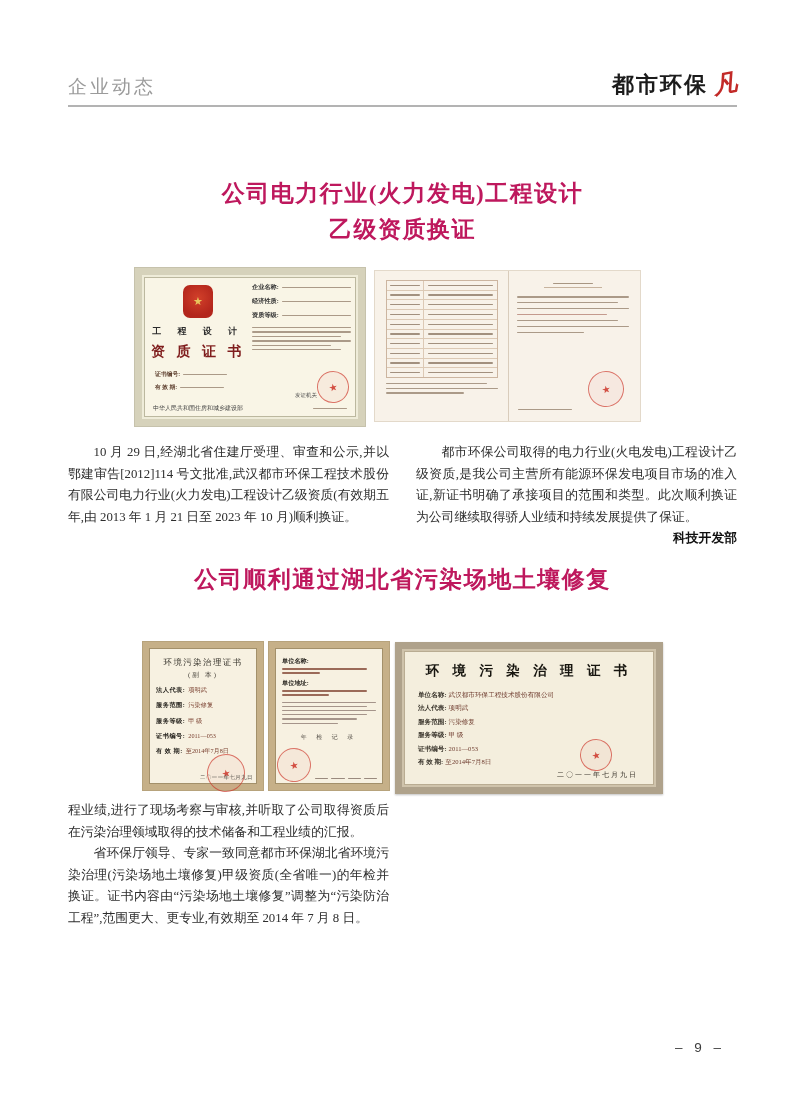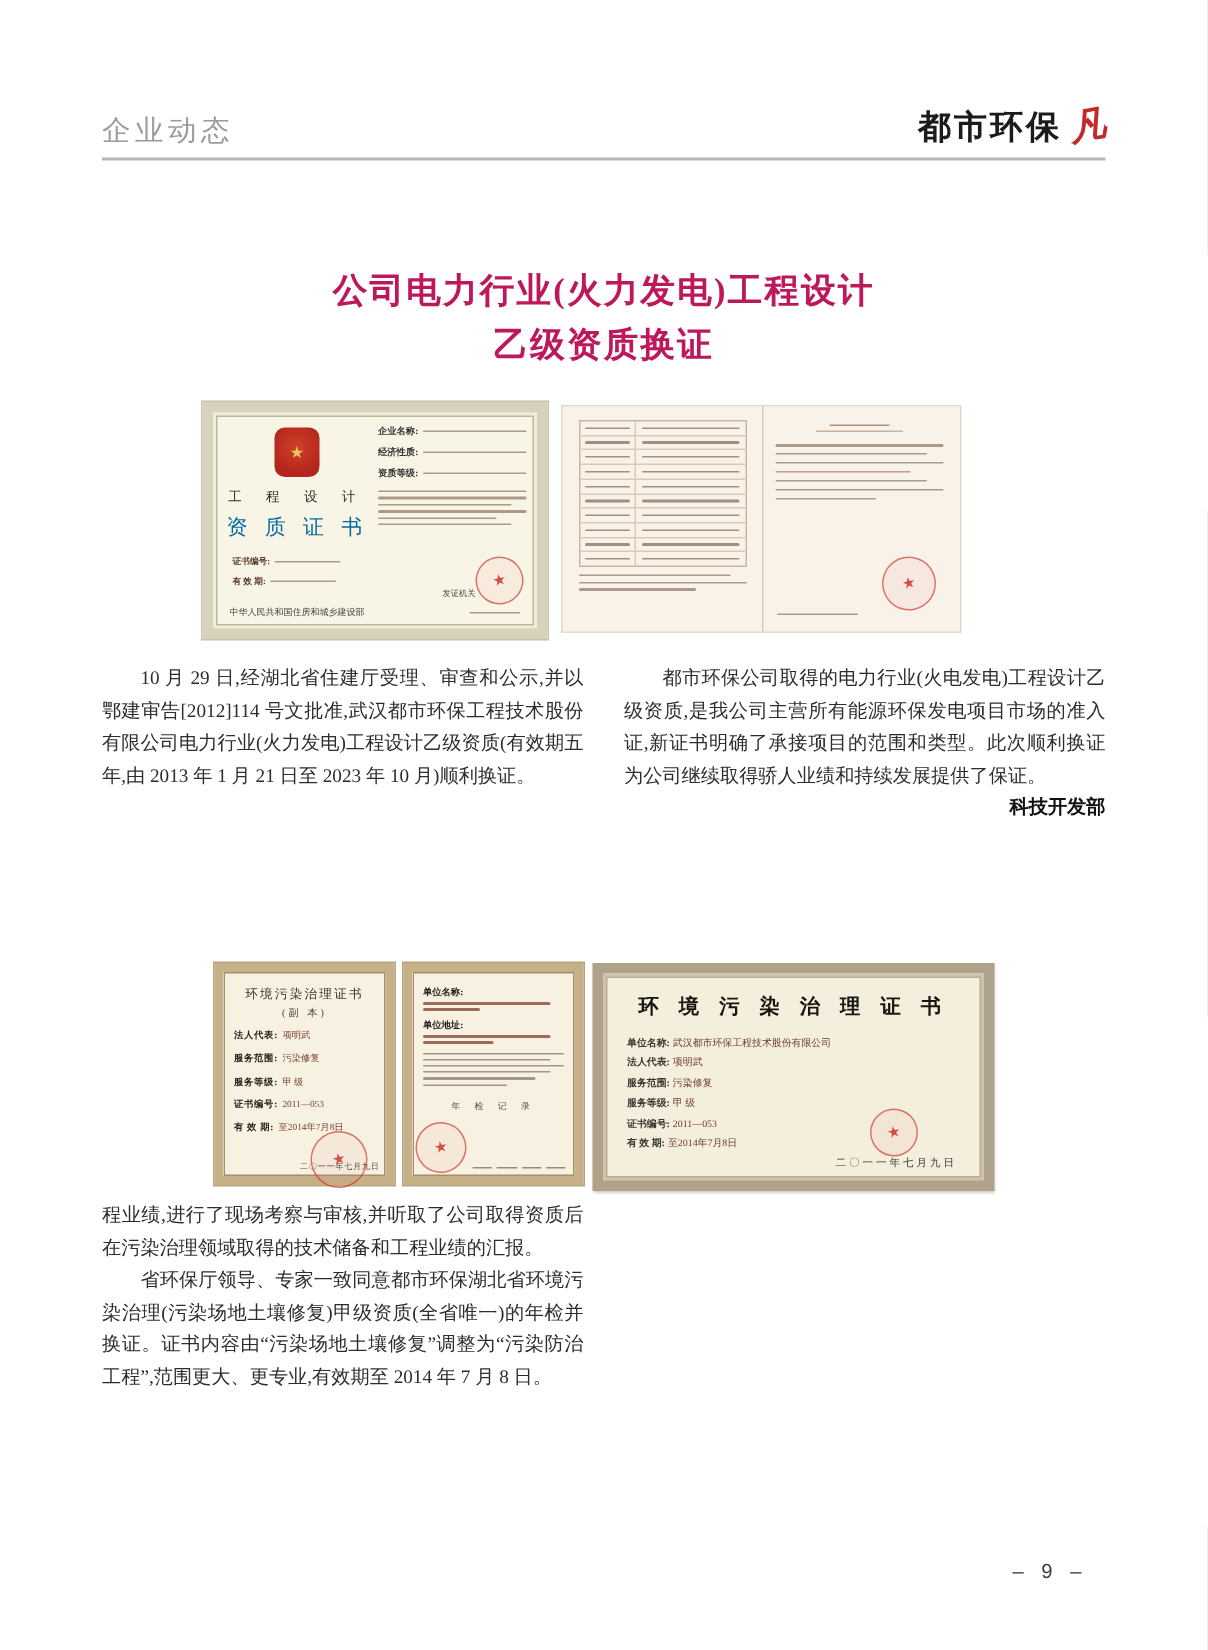--- a/index.html
+++ b/index.html
@@ -51,22 +51,22 @@
   .seal span{font-size:10px;}
 
   
   .cert-design{width:230px;height:158px;background:#f9f5e6;box-sizing:border-box;position:relative;
         border:7px solid #d6d2bb;box-shadow:inset 0 0 0 2px #efecd9, inset 0 0 0 3px #bcb89f, 0 0 0 1px #c6c2ac;
         display:flex;padding:8px 7px 6px 9px;}
   .cd-left{width:47%;position:relative;text-align:center;}
   .emblem{width:30px;height:33px;background:radial-gradient(circle at 50% 40%, #d2402a 0%, #b3261c 70%);
         border-radius:7px;margin:2px auto 7px;display:flex;align-items:center;justify-content:center;
         color:#e9c55c;font-size:11px;}
-  .cd-title1{font-size:9px;font-weight:400;letter-spacing:7px;color:#2b2b2b;white-space:nowrap;}
-  .cd-title2{font-size:14px;font-weight:400;letter-spacing:4px;color:#0369a1;margin-top:5px;white-space:nowrap;}
+  .cd-title1{font-size:9px;font-weight:700;letter-spacing:7px;color:#2b2b2b;white-space:nowrap;}
+  .cd-title2{font-size:14px;font-weight:700;letter-spacing:4px;color:#7f1d1d;margin-top:5px;white-space:nowrap;}
   .cd-meta{margin-top:9px;text-align:left;padding-left:4px;}
   .cd-meta-row{display:flex;align-items:center;gap:3px;font-size:5.8px;font-weight:700;color:#5a3b2a;margin-bottom:4px;}
   .cd-meta-row .sq{margin:0;flex:0 0 44px;}
   .cd-issuer{position:absolute;bottom:0;left:0;right:0;font-size:6px;color:#3e3e3e;white-space:nowrap;}
   .cd-right{width:53%;position:relative;padding-left:7px;text-align:left;}
   .cd-field{display:flex;align-items:center;gap:3px;font-size:6.2px;font-weight:700;color:#333;margin-bottom:5px;}
   .cd-field .sq{margin:0;flex:1;}
   .cd-para{margin-top:7px;}
   .cd-org{position:absolute;right:34px;bottom:14px;font-size:5.5px;color:#444;}
   .cd-date{position:absolute;right:4px;bottom:4px;display:flex;gap:2px;align-items:center;}
@@ -308,20 +308,21 @@
     <div class="col">
       <p class="indent">10 月 29 日,经湖北省住建厅受理、审查和公示,并以鄂建审告[2012]114 号文批准,武汉都市环保工程技术股份有限公司电力行业(火力发电)工程设计乙级资质(有效期五年,由 2013 年 1 月 21 日至 2023 年 10 月)顺利换证。</p>
     </div>
     <div class="col">
       <p class="indent">都市环保公司取得的电力行业(火电发电)工程设计乙级资质,是我公司主营所有能源环保发电项目市场的准入证,新证书明确了承接项目的范围和类型。此次顺利换证为公司继续取得骄人业绩和持续发展提供了保证。</p>
       <p class="sig-line">科技开发部</p>
     </div>
   </div>
 
   <div class="title t2">
+    <div>公司顺利通过湖北省污染场地土壤修复</div>
   </div>
 
   <div class="figrow figs2">
 
     <div class="cert-s">
       <div class="ca-title">环境污染治理证书</div>
       <div class="ca-sub">(副 本)</div>
       <div class="ca-f">
           <b>法人代表:</b>
           <i>项明武</i>

